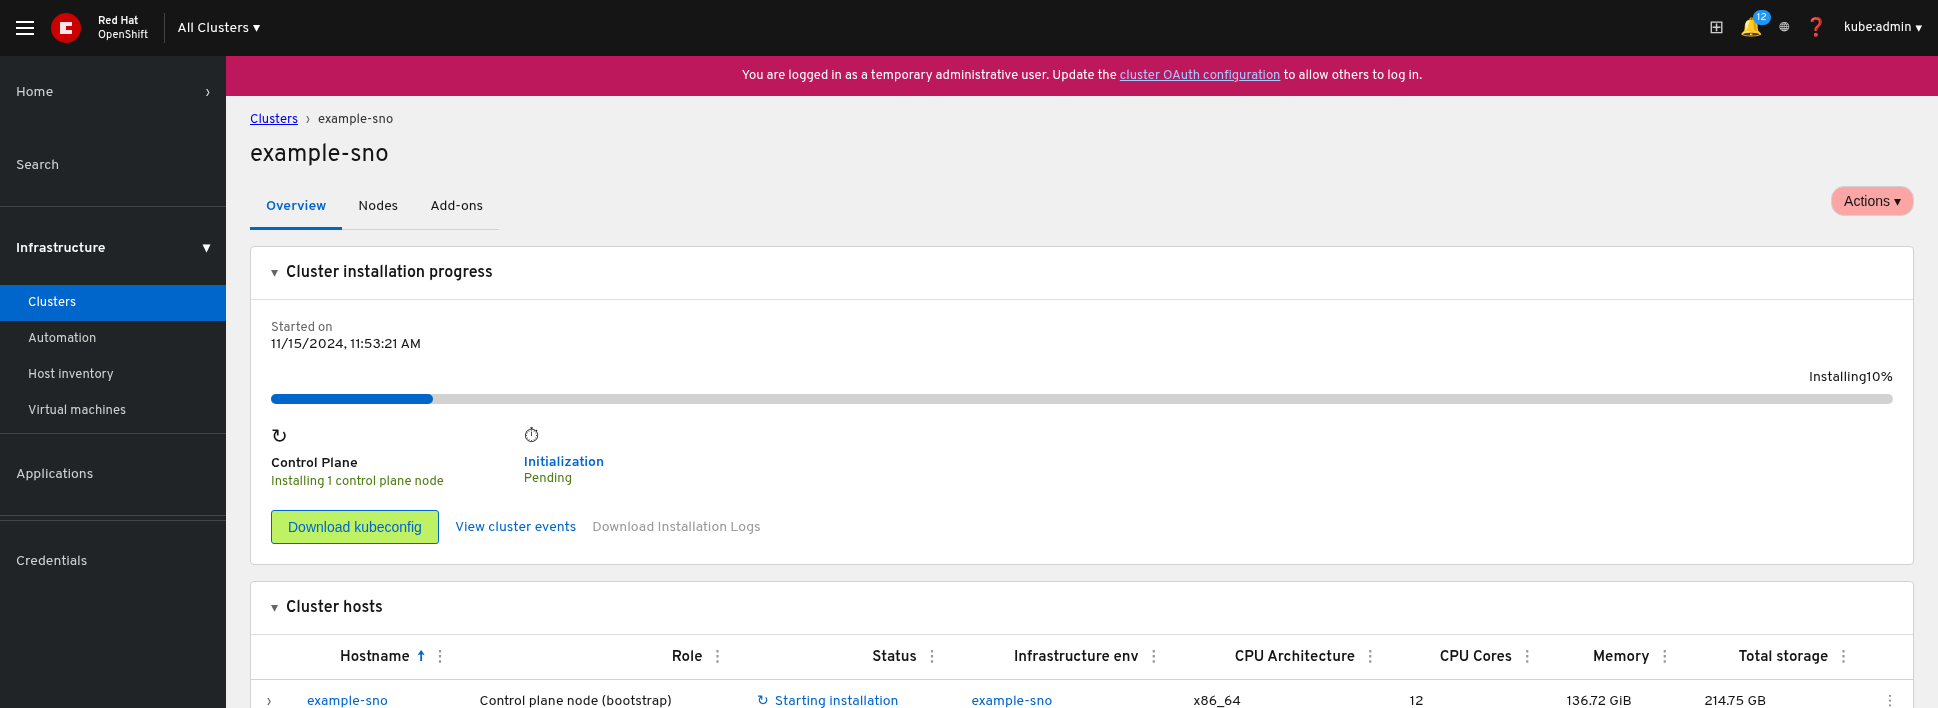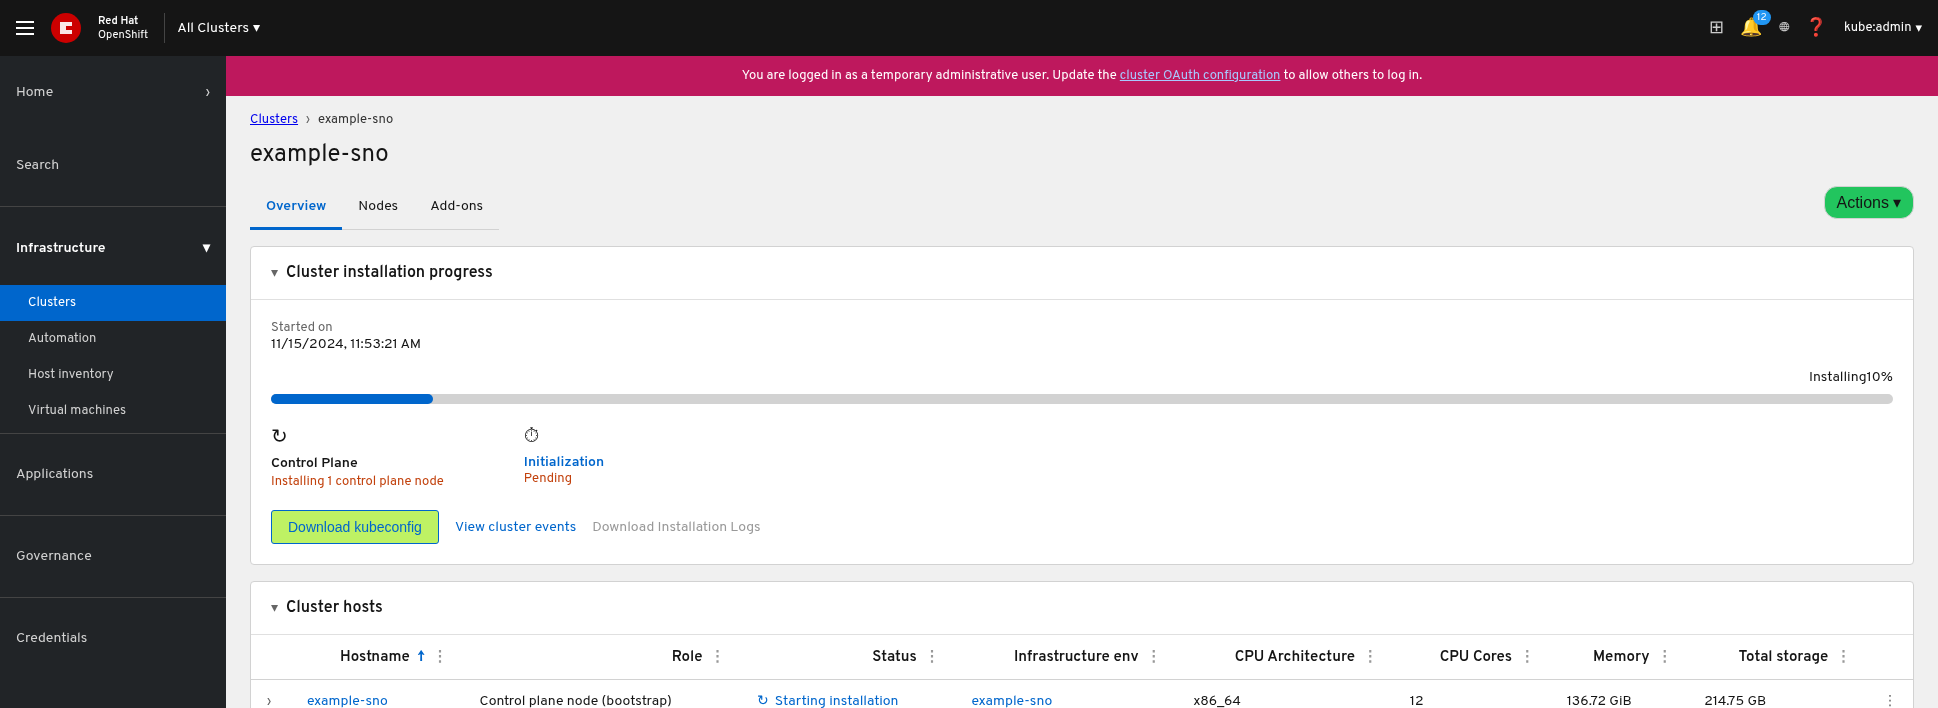--- a/index.html
+++ b/index.html
@@ -112,22 +112,22 @@
       color: #151515;
       border-bottom: 3px solid transparent;
       margin-bottom: -1px;
     }
     .tab.active { color: #0066cc; border-bottom-color: #0066cc; font-weight: 600; }
 
     
     .page-header { display: flex; justify-content: space-between; align-items: flex-start; }
     .actions-btn {
       display: flex; align-items: center; gap: 4px;
-      background: #22c55e; border: 1px solid #d2d2d2;
-      padding: 6px 12px; cursor: pointer; font-size: 16px;
+      background: #fca5a5; border: 1px solid #d2d2d2;
+      padding: 6px 12px; cursor: pointer; font-size: 14px;
       color: #151515; border-radius: 13px;
     }
 
     
     .section-card {
       background: #fff;
       border: 1px solid #d2d2d2;
       border-radius: 4px;
       margin-bottom: 16px;
     }
@@ -148,21 +148,21 @@
     .progress-pct { font-size: 14px; }
     .progress-bar-container { background: #d2d2d2; height: 10px; border-radius: 5px; margin-bottom: 20px; }
     .progress-bar { background: #0066cc; height: 10px; border-radius: 5px; }
 
     
     .install-steps { display: flex; gap: 80px; margin-bottom: 20px; }
     .install-step { }
     .install-step-icon { font-size: 20px; margin-bottom: 4px; }
     .install-step-name { font-size: 14px; font-weight: 600; margin-bottom: 2px; }
     .install-step-link { color: #0066cc; text-decoration: none; font-weight: 600; }
-    .install-step-status { font-size: 13px; color: #c2410c; }
+    .install-step-status { font-size: 13px; color: #4d7c0f; }
 
     
     .btn-row { display: flex; gap: 16px; align-items: center; }
     .btn-primary {
       border: 1px solid #0066cc;
       color: #0066cc;
       background: #bef264;
       padding: 8px 16px;
       font-size: 14px;
       cursor: pointer;
@@ -263,23 +263,20 @@
       <span>Host inventory</span>
     </div>
     <div class="sidebar-sub-item">
       <span>Virtual machines</span>
     </div>
     <hr class="sidebar-divider">
     <div class="sidebar-item">
       <span>Applications</span>
     </div>
     <hr class="sidebar-divider">
-    <div class="sidebar-item">
-      <span>Governance</span>
-    </div>
     <hr class="sidebar-divider">
     <div class="sidebar-item">
       <span>Credentials</span>
     </div>
   </aside>
 
   <main class="main-content">
 
     <div class="banner">
       <span>You are logged in as a temporary administrative user. Update the </span>

